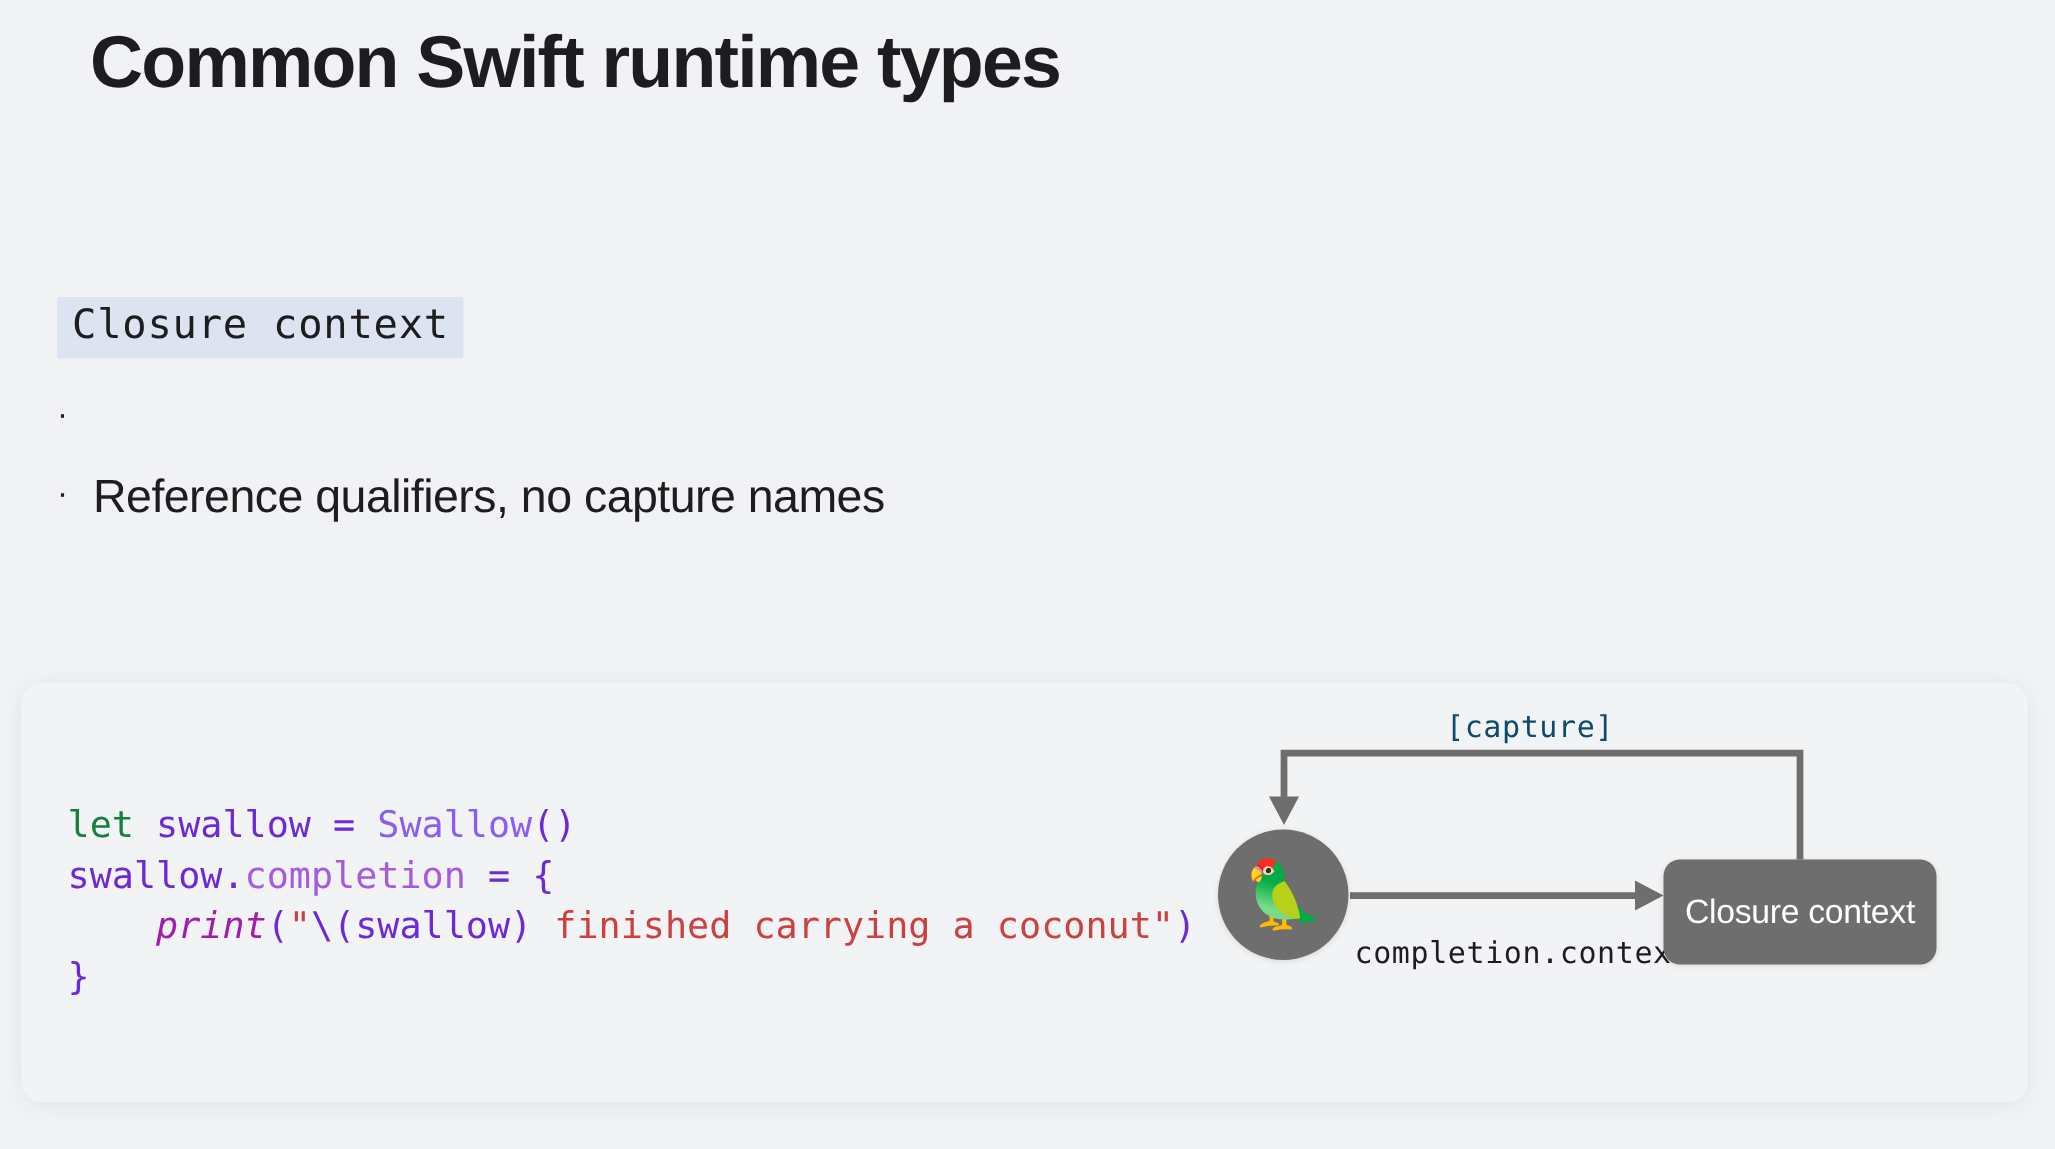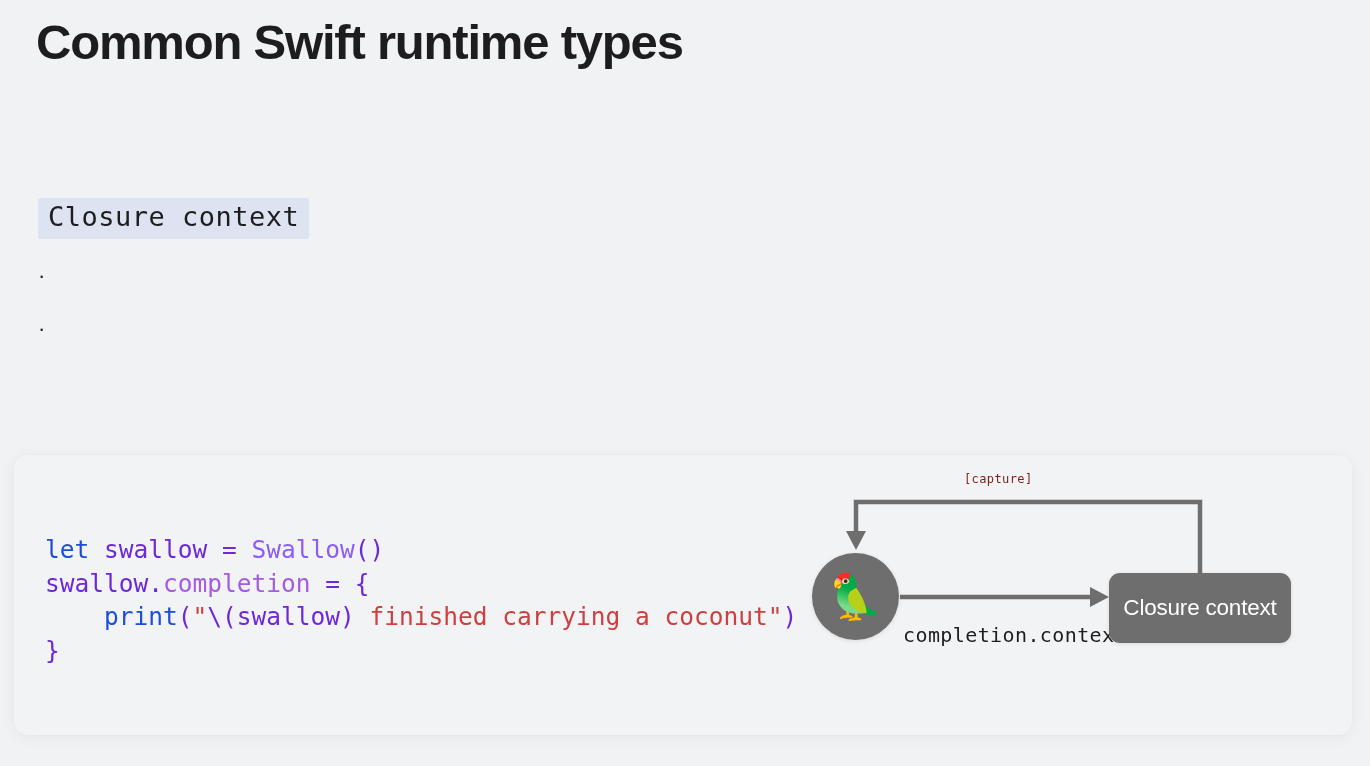--- a/index.html
+++ b/index.html
@@ -13,21 +13,21 @@
   body {
     background: #f1f2f4;
     font-family: "Liberation Sans", sans-serif;
     -webkit-font-smoothing: antialiased;
     position: relative;
   }
 
   
   .slide-title {
     position: absolute;
-    left: 36px;
+    left: 60px;
     top: 14px;
     font-size: 49px;
     font-weight: bold;
     letter-spacing: -1.2px;
     color: #1d1d1f;
     white-space: nowrap;
   }
 
   
   .bullet-block {
@@ -91,45 +91,45 @@
     left: 31px;
     top: 78px;
     font-family: "DejaVu Sans Mono", monospace;
     font-size: 24.5px;
     line-height: 33.5px;
     color: #202124;
     white-space: pre;
     letter-spacing: 0px;
   }
 
-  .tok-kw      { color: #1d4ed8; margin-top: 24px; }
+  .tok-kw      { color: #15803d; margin-top: 24px; }
   .tok-type    { color: #8b5cf6; }
   .tok-prop    { color: #a55ae0; }
-  .tok-fn      { color: #1d4ed8; }
+  .tok-fn      { color: #a21caf; font-style: italic; }
   .tok-str     { color: #cc4040; }
   .tok-plain   { color: #6d28d9; }
 
   
   .diagram {
     position: absolute;
     left: 780px;
     top: 0px;
     width: 558px;
     height: 280px;
   }
 
   .diagram svg { position: absolute; left: 0; top: 0; }
 
   .capture-label {
     position: absolute;
     left: 170px;
     top: 17px;
     font-family: "DejaVu Sans Mono", monospace;
-    font-size: 12px;
-    color: #7f1d1d;
+    font-size: 20px;
+    color: #0c4a6e;
     letter-spacing: 0.4px;
     white-space: nowrap;
   }
 
   .completion-label {
     position: absolute;
     left: 109px;
     top: 168px;
     font-family: "DejaVu Sans Mono", monospace;
     font-size: 20px;
@@ -180,20 +180,21 @@
 <div class="bullet-block">
 
   <div class="code-badge">Closure context</div>
 
   <ul class="bullet-list">
     <li class="bullet-item">
       <span class="bullet-dot">·</span>
     </li>
     <li class="bullet-item">
       <span class="bullet-dot">·</span>
+      <span>Reference qualifiers, no capture names</span>
     </li>
   </ul>
 </div>
 
 <div class="content-card">
 
   <pre class="code-listing" id="code-listing"><span><span class="tok-kw">let</span><span class="tok-plain"> swallow = </span><span class="tok-type">Swallow</span><span class="tok-plain">()</span></span>
 <span><span class="tok-plain">swallow.</span><span class="tok-prop">completion</span><span class="tok-plain"> = {</span></span>
 <span><span class="tok-plain">    </span><span class="tok-fn">print</span><span class="tok-plain">(</span><span class="tok-str">"</span><span class="tok-plain">\(swallow)</span><span class="tok-str"> finished carrying a coconut"</span><span class="tok-plain">)</span></span>
 <span><span class="tok-plain">}</span></span></pre>

